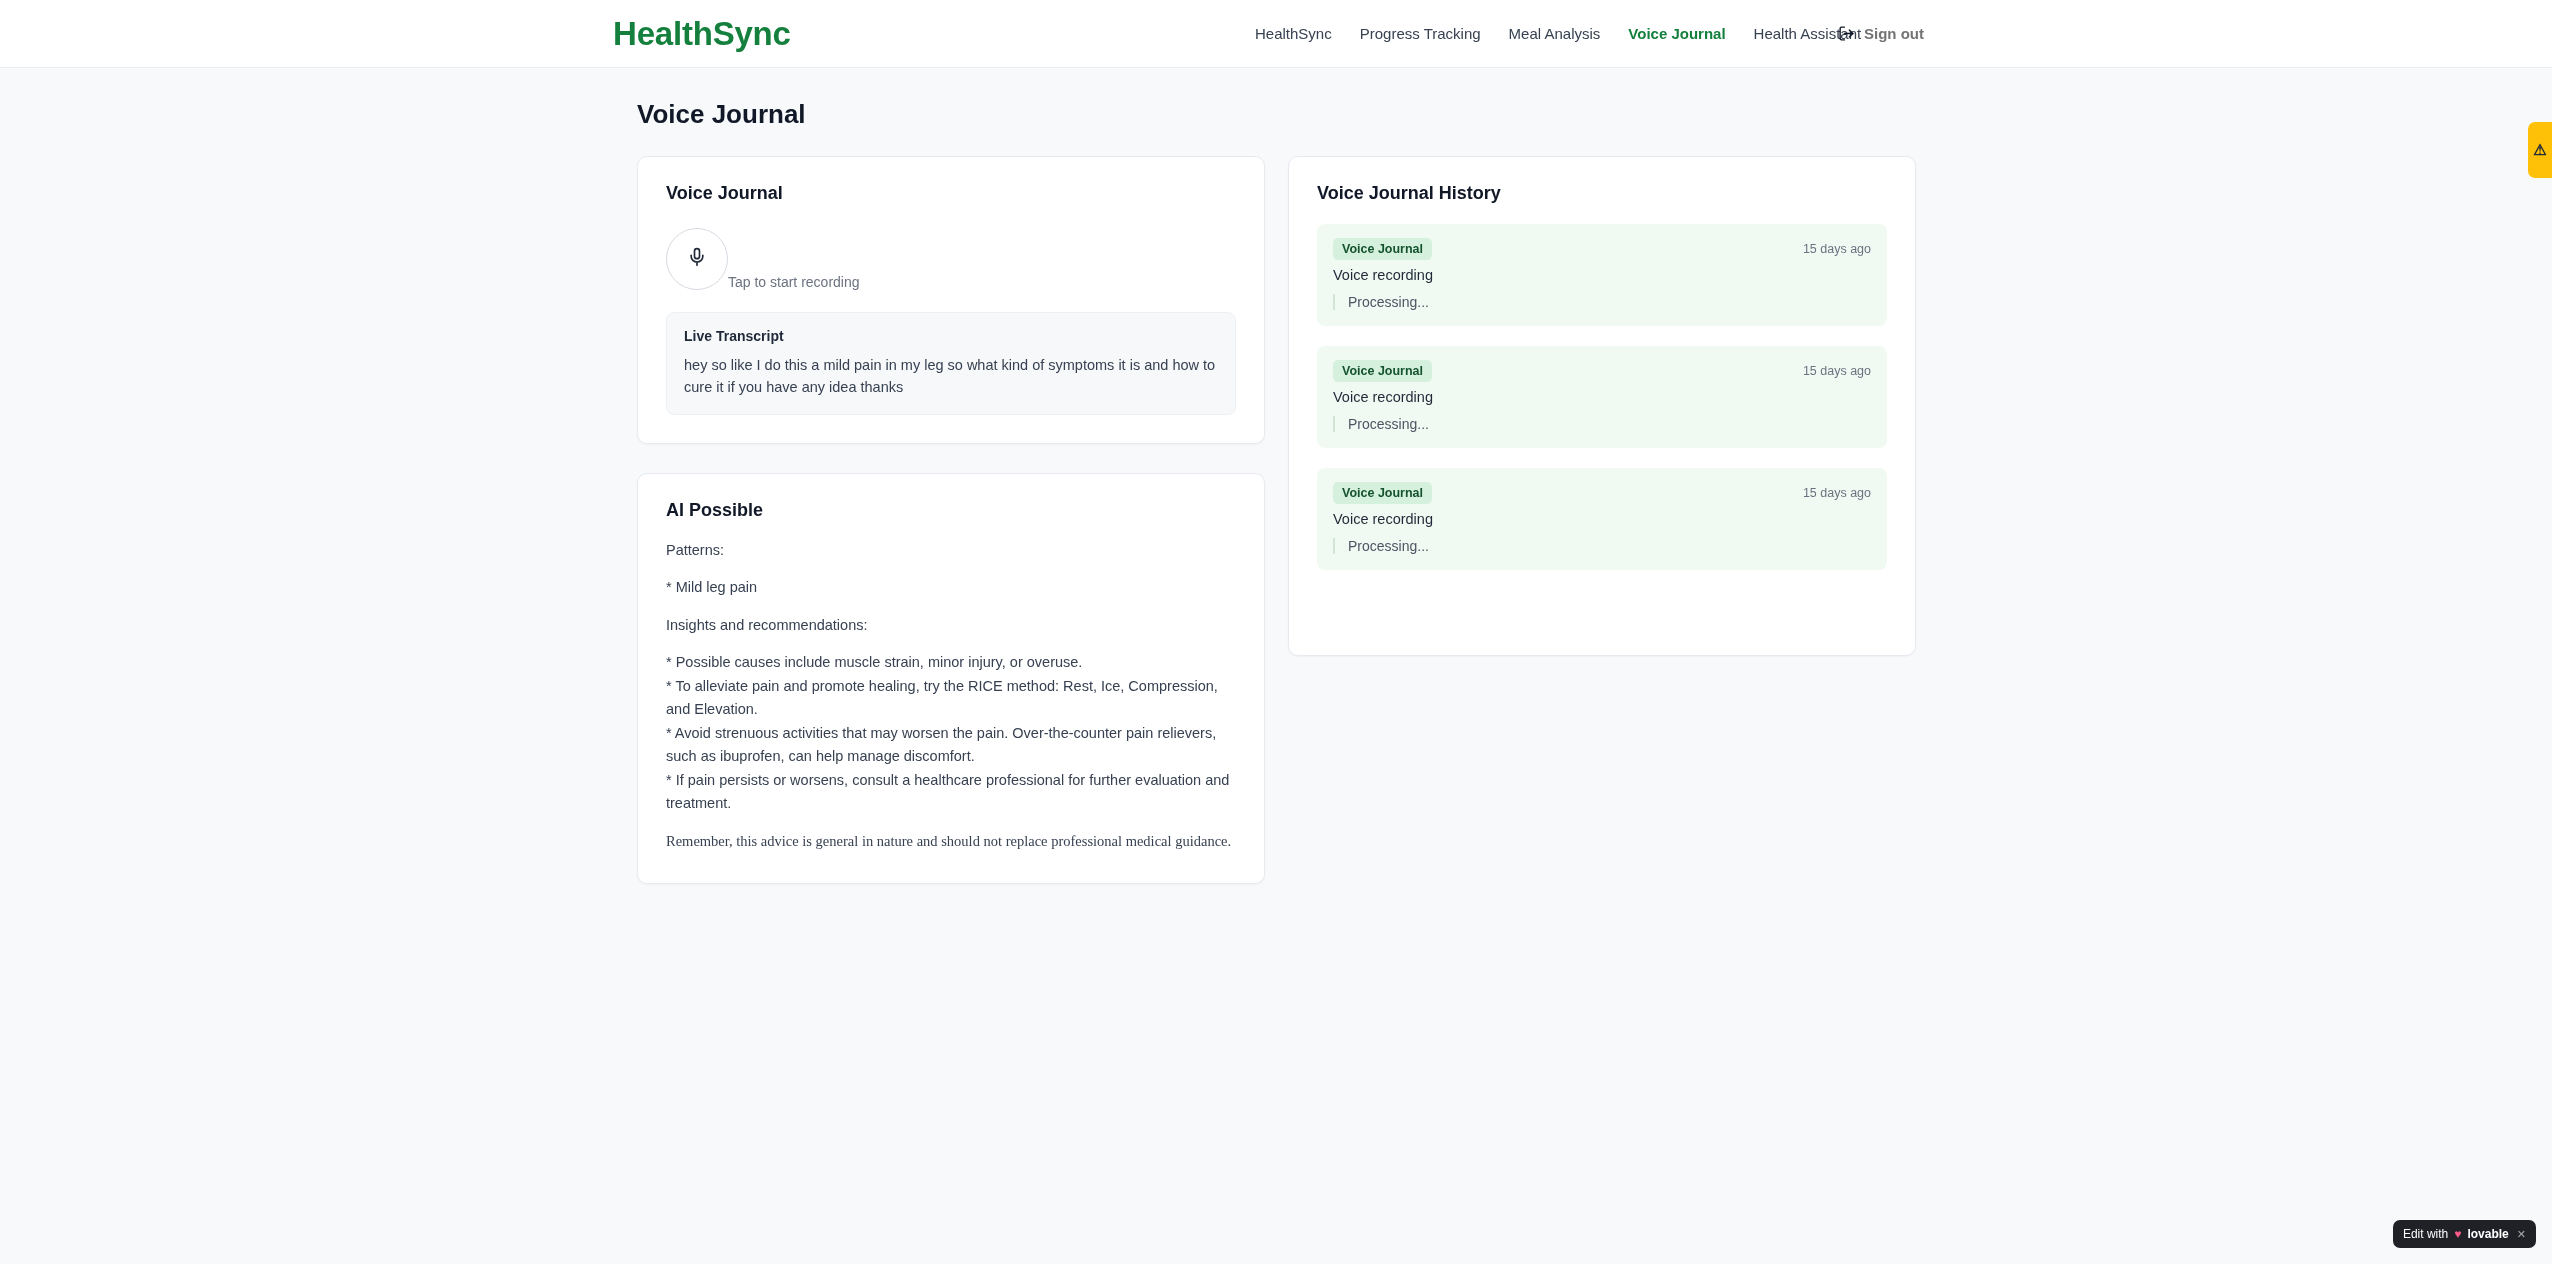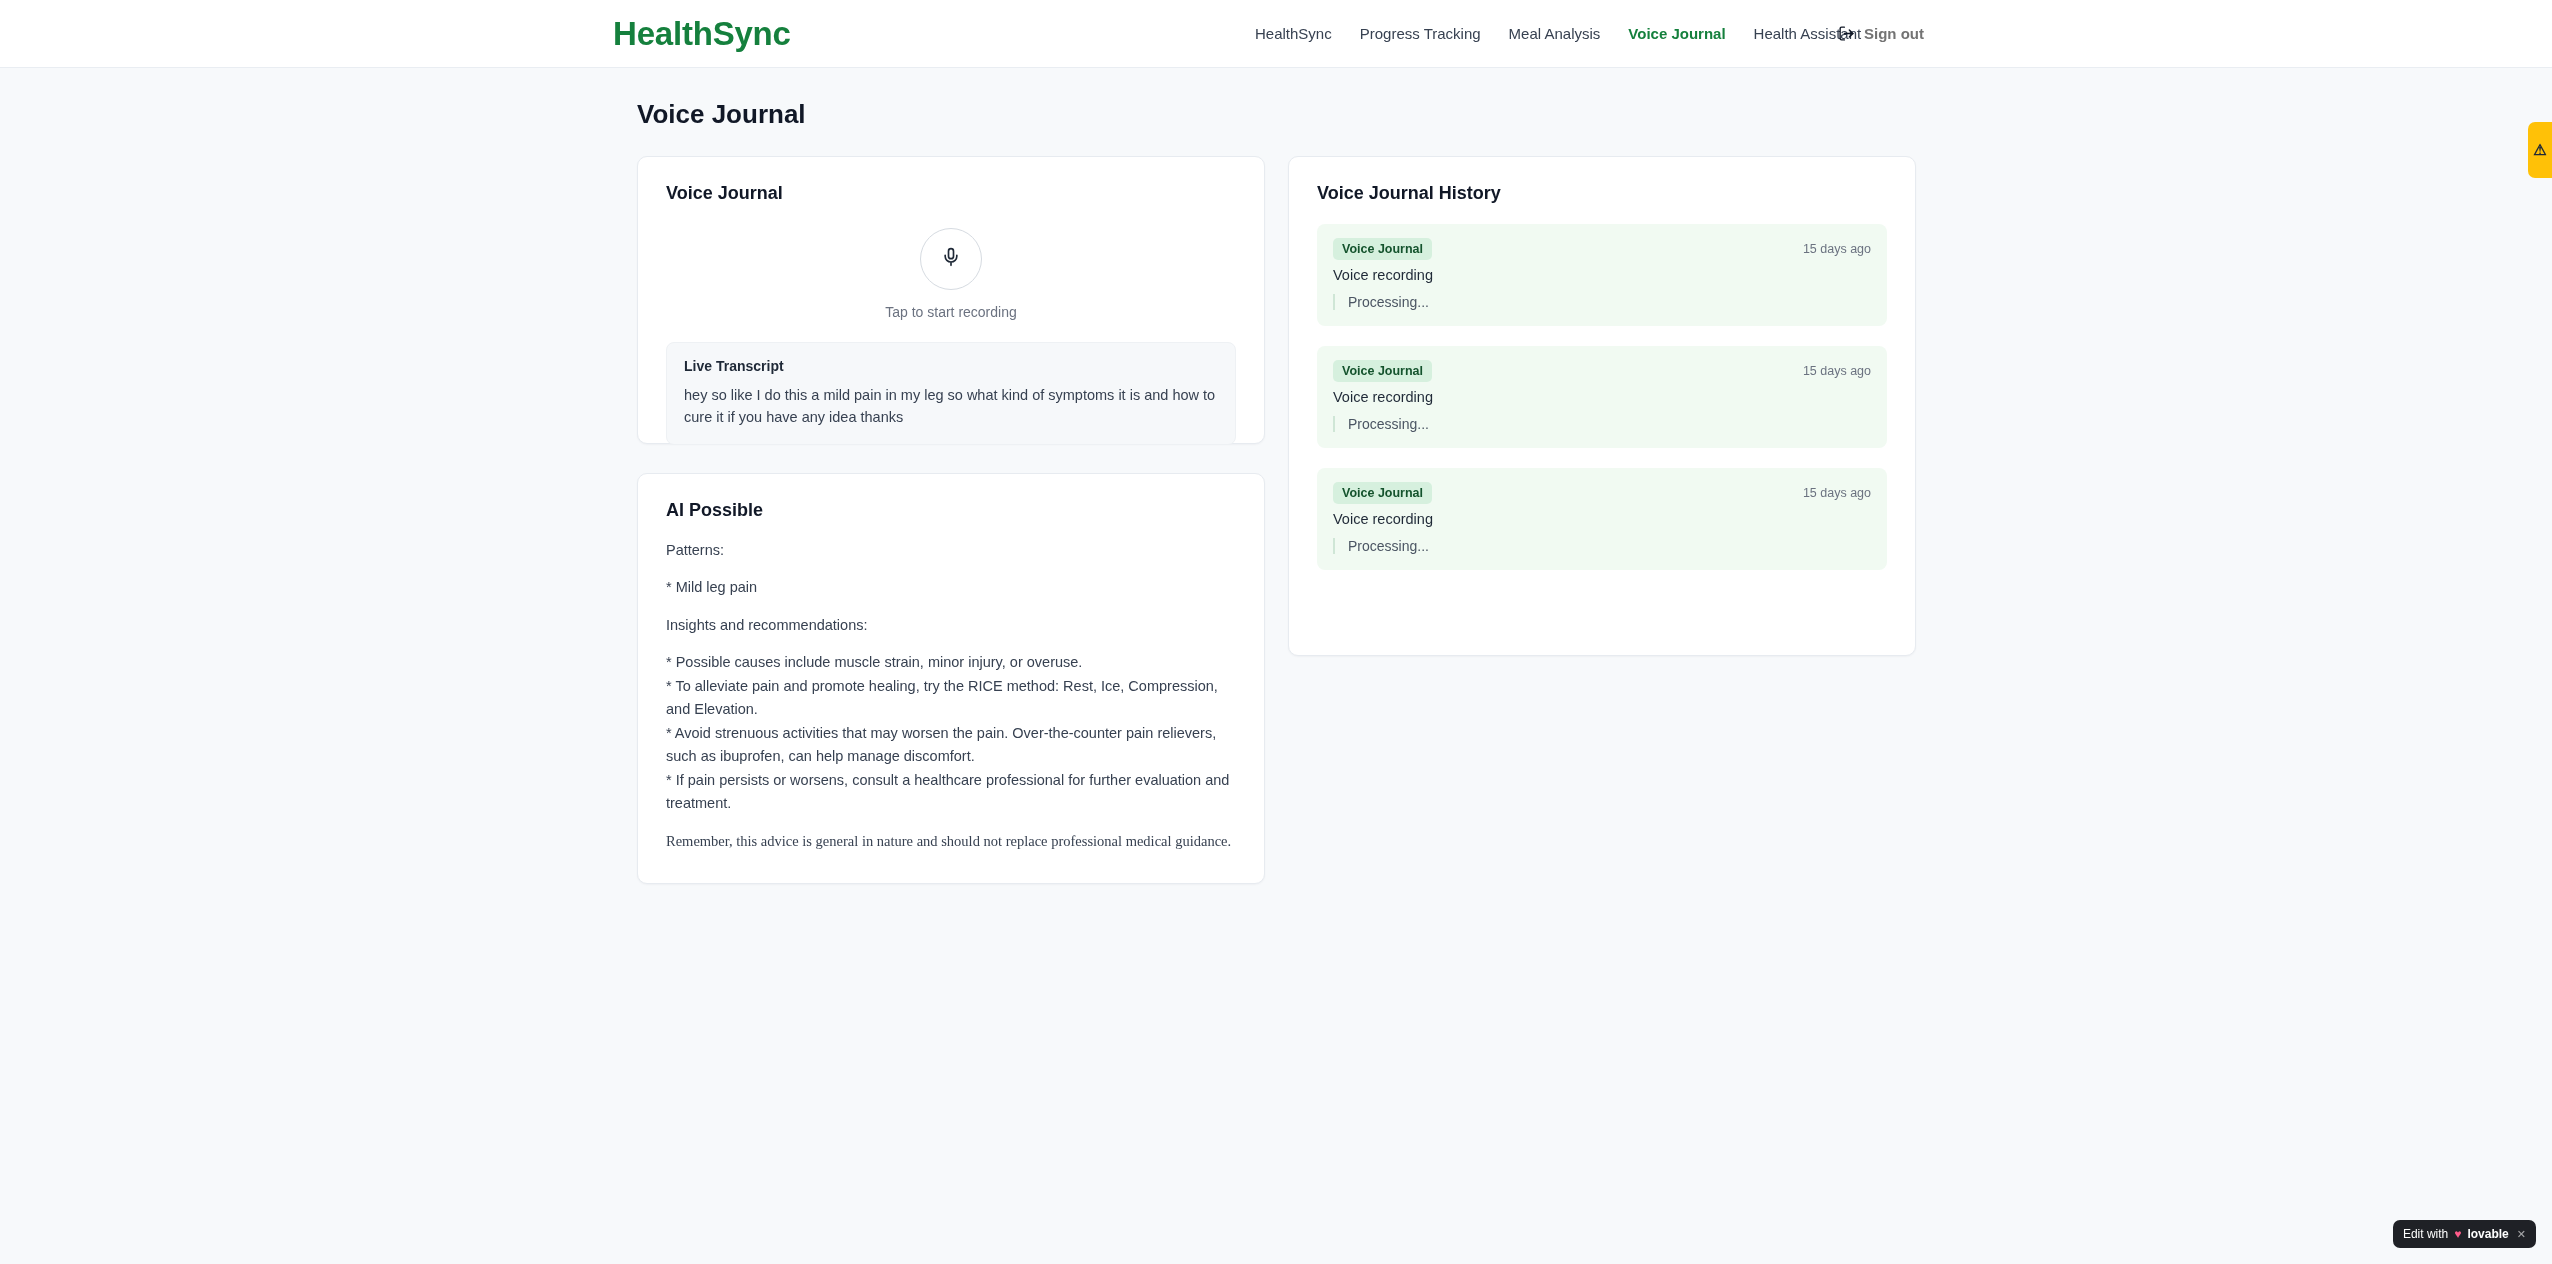--- a/index.html
+++ b/index.html
@@ -81,22 +81,22 @@
     position: absolute;
     left: 637px;
     top: 156px;
     width: 628px;
     height: 288px;
     padding: 26px 28px;
   }
   .mic-wrap {
     margin-top: 24px;
     display: flex;
-    flex-direction: column;
-    align-items: center;
+    flex-direction: row;
+    align-items: flex-end;
   }
   .mic-button {
     width: 62px;
     height: 62px;
     border-radius: 50%;
     border: 1px solid #d6dbe1;
     background: #ffffff;
     display: flex;
     align-items: center;
     justify-content: center;

